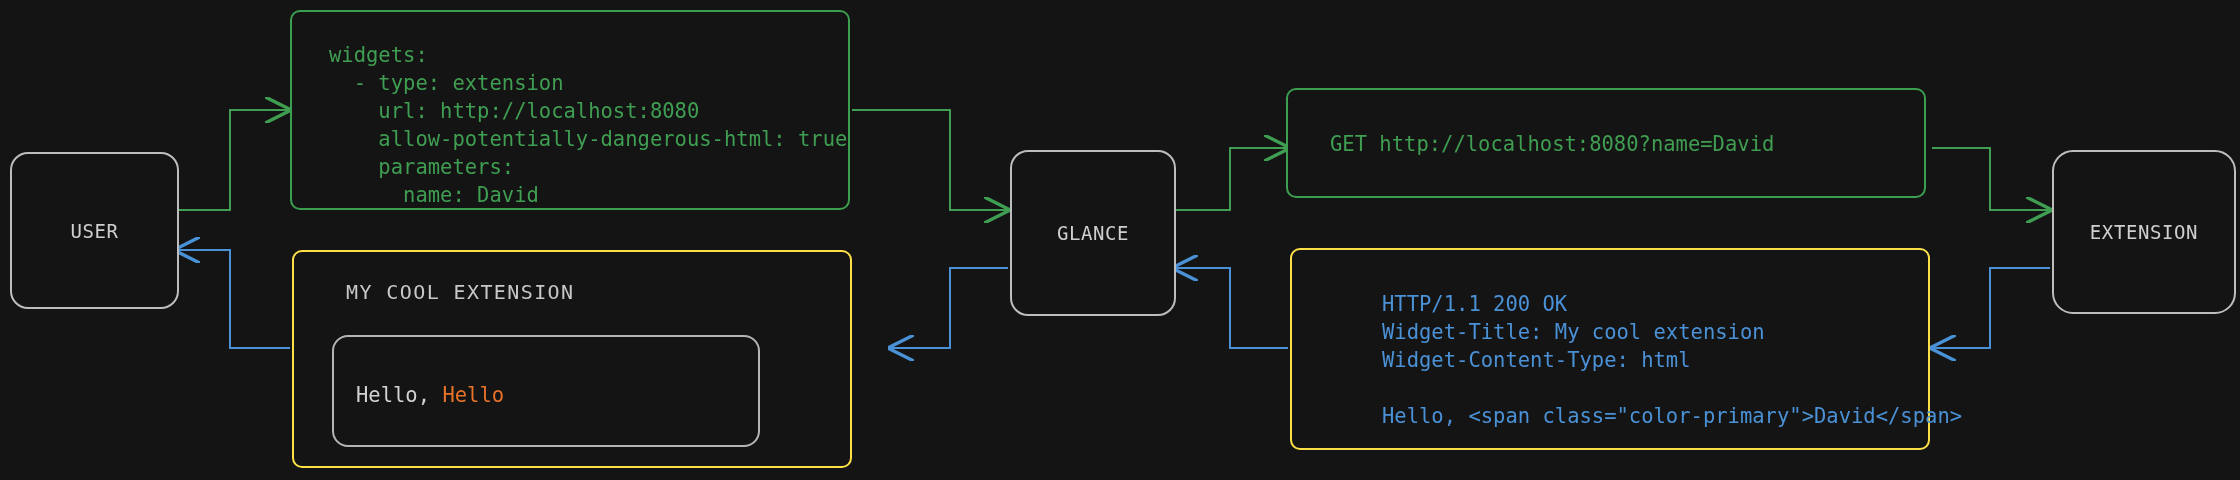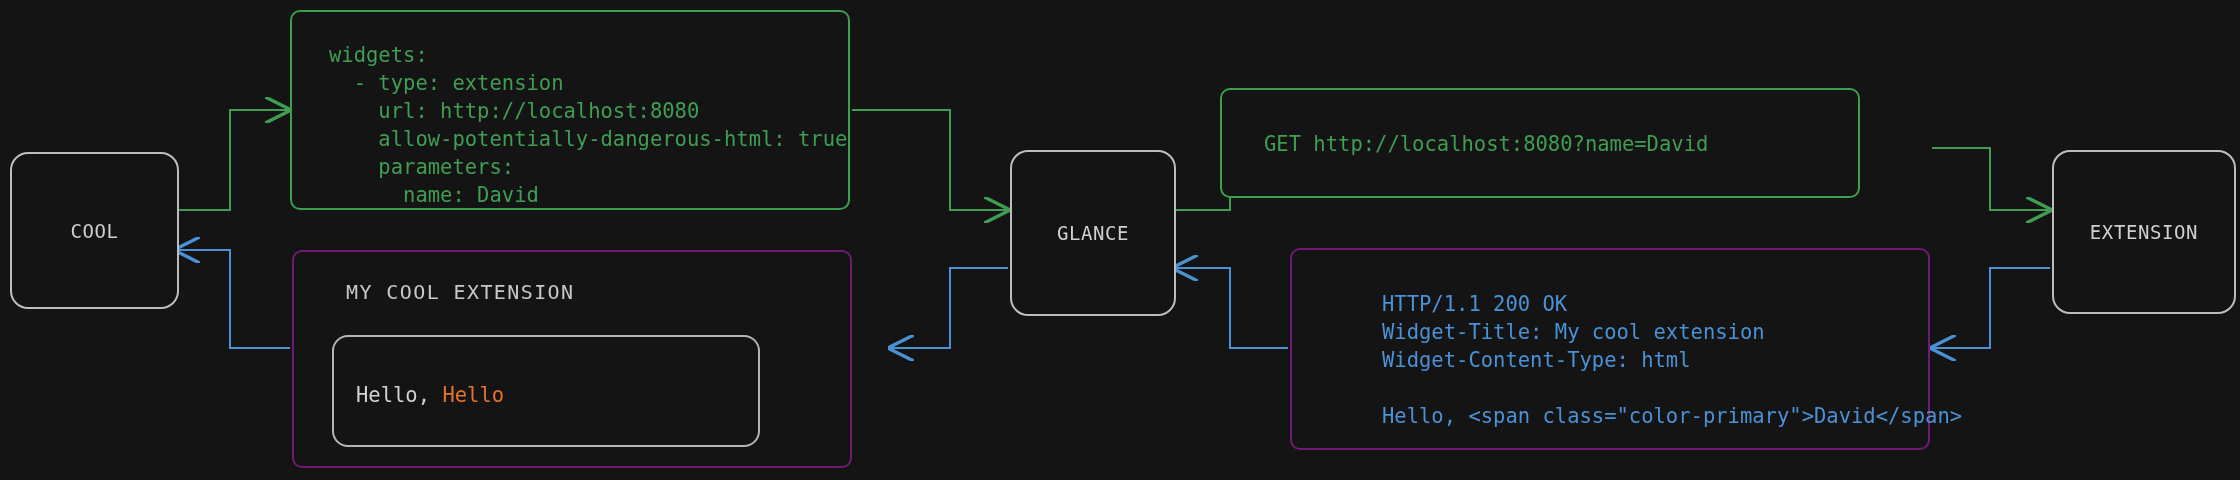--- a/index.html
+++ b/index.html
@@ -36,35 +36,35 @@
     letter-spacing: 0.6px;
     font-family: "DejaVu Sans Mono", "Liberation Mono", monospace;
   }
   .codebox {
     position: absolute;
     border-radius: 10px;
     background: #141414;
     box-sizing: border-box;
   }
   .codebox.green { border: 2px solid #3c9e4f; }
-  .codebox.blue  { border: 2px solid #701a75; }
+  .codebox.blue  { border: 2px solid #fde047; }
   pre.code {
     margin: 0;
     font-family: "DejaVu Sans Mono", "Liberation Mono", monospace;
     font-size: 20.5px;
     line-height: 28px;
     white-space: pre;
   }
   pre.code.green { color: #3f9e52; }
   pre.code.blue  { color: #4a91d6; margin-left: 48px; }
 
   #yaml-box { left: 290px; top: 10px; width: 560px; height: 200px; }
   #yaml-code { position: absolute; left: 37px; top: 29px; }
 
-  #get-box { left: 1220px; top: 88px; width: 640px; height: 110px; padding-left: 29px; }
+  #get-box { left: 1286px; top: 88px; width: 640px; height: 110px; padding-left: 29px; }
   #get-code { position: absolute; left: 42px; top: 40px; }
 
   #http-box { left: 1290px; top: 248px; width: 640px; height: 202px; }
   #http-code { position: absolute; left: 42px; top: 40px; }
 
   #preview-box { left: 292px; top: 250px; width: 560px; height: 218px; }
   #preview-title {
     position: absolute; left: 52px; top: 28px;
     color: #c8c8c8; font-size: 20px; letter-spacing: 1.4px;
     font-family: "DejaVu Sans Mono", "Liberation Mono", monospace;
@@ -78,21 +78,21 @@
   #preview-card-text {
     position: absolute; left: 22px; top: 46px;
     font-size: 20.5px; color: #d2d2d2;
     font-family: "DejaVu Sans Mono", "Liberation Mono", monospace;
     white-space: pre;
   }
   #preview-card-text .accent { color: #e8722a; }
 
   #node-user      { left: 10px;   top: 152px; width: 165px; height: 153px; }
   #node-glance    { left: 1010px; top: 150px; width: 162px; height: 162px; align-items: center; }
-  #node-extension { left: 2052px; top: 150px; width: 180px; height: 160px; }
+  #node-extension { left: 2052px; top: 150px; width: 180px; height: 160px; border-radius: 21px; }
 </style>
 </head>
 <body>
 
 <div id="canvas">
 
   <svg class="edges" viewBox="0 0 2240 480">
     <defs>
       <marker id="arrow-green" viewBox="0 0 12 12" refX="11" refY="6" markerWidth="13" markerHeight="13" orient="auto-start-reverse">
         <path d="M 0 0 L 12 6 L 0 12" fill="none" stroke="#3f9e52" stroke-width="1.6"></path>
@@ -113,21 +113,21 @@
     <path d="M 2050 268 L 1990 268 L 1990 348 L 1932 348" fill="none" stroke="#4a91d6" stroke-width="2" marker-end="url(#arrow-blue)"></path>
 
     <path d="M 1288 348 L 1230 348 L 1230 268 L 1174 268" fill="none" stroke="#4a91d6" stroke-width="2" marker-end="url(#arrow-blue)"></path>
 
     <path d="M 1008 268 L 950 268 L 950 348 L 890 348" fill="none" stroke="#4a91d6" stroke-width="2" marker-end="url(#arrow-blue)"></path>
 
     <path d="M 290 348 L 230 348 L 230 250 L 176 250" fill="none" stroke="#4a91d6" stroke-width="2" marker-end="url(#arrow-blue)"></path>
   </svg>
 
   <div class="node" id="node-user">
-    <span>COOL</span>
+    <span>USER</span>
   </div>
 
   <div class="node" id="node-glance">
     <span>GLANCE</span>
   </div>
 
   <div class="node" id="node-extension">
     <span>EXTENSION</span>
   </div>
 

